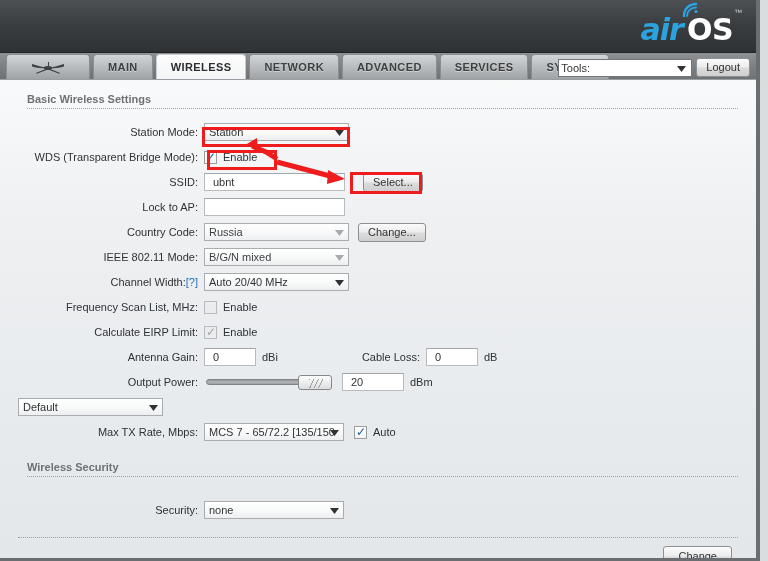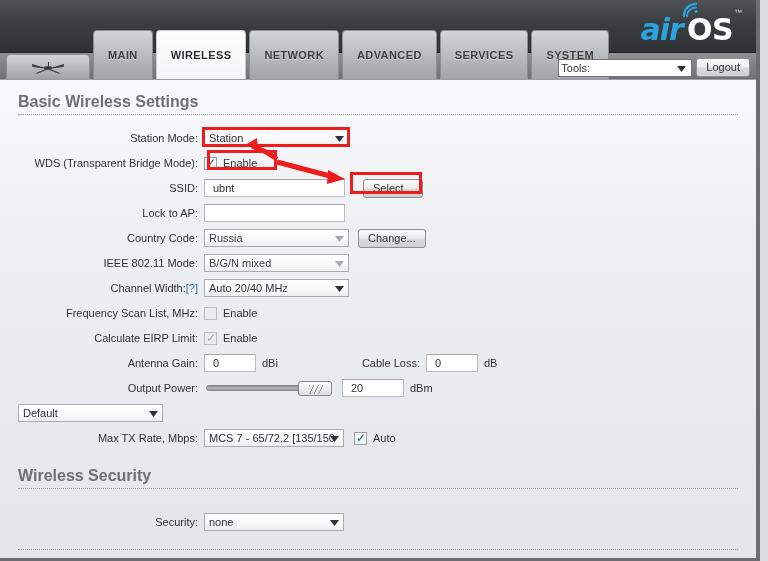--- a/index.html
+++ b/index.html
@@ -82,21 +82,21 @@
     background: linear-gradient(to bottom, #8e9294 0%, #7d8183 50%, #6e7274 100%);
     border-bottom: 1px solid #9a9ea0;
     display: flex;
     align-items: flex-end;
     padding-left: 6px;
     box-sizing: border-box;
   }
   .tab {
     height: 24px;
     line-height: 24px;
-    padding: 12px 14px;
+    padding: 0 14px;
     margin-right: 3px;
     font-size: 11px;
     font-weight: bold;
     color: #3d4042;
     letter-spacing: 0.4px;
     background: linear-gradient(to bottom, #d2d5d7 0%, #b7babc 55%, #a0a3a5 100%);
     border: 1px solid #8b8e90;
     border-bottom: none;
     border-radius: 4px 4px 0 0;
     cursor: pointer;
@@ -157,25 +157,26 @@
     line-height: 13px;
   }
 
   
   .content {
     position: relative;
     padding: 0 18px;
   }
   .section-title {
     margin-top: 13px;
-    font-size: 16px;
+    font-size: 11px;
     font-weight: bold;
     color: #6d7174;
     position: relative;
     padding-bottom: 4px;
+    margin-left: 9px;
   }
   .section-title .t {
     background: transparent;
     padding-right: 6px;
     display: inline-block;
   }
   .dotline {
     border-bottom: 1px dotted #9aa0a4;
     height: 0;
     margin-top: 0;

